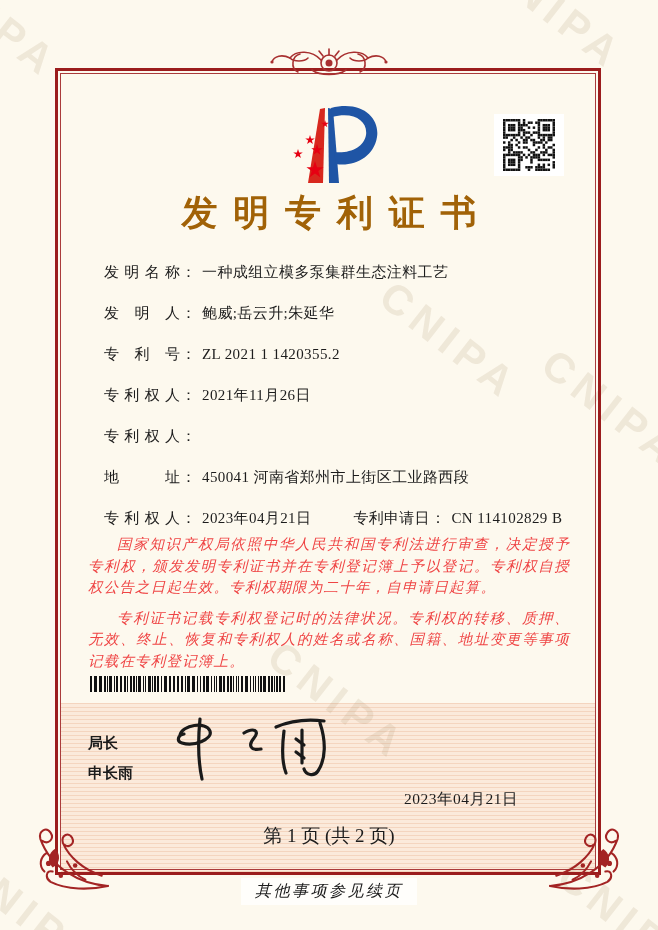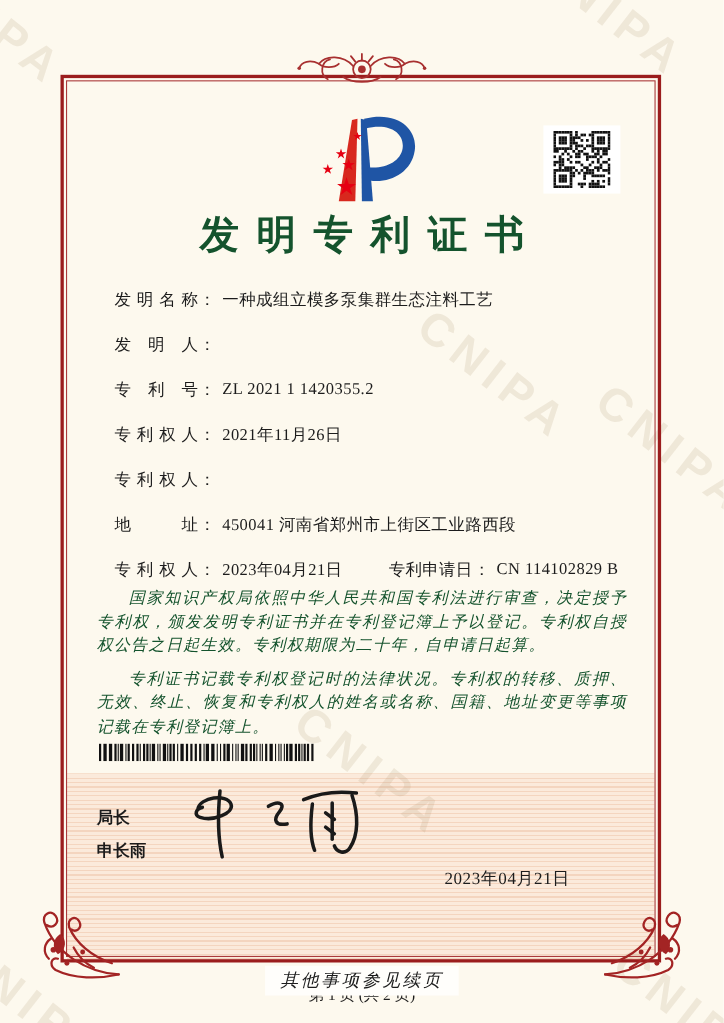--- a/index.html
+++ b/index.html
@@ -22,40 +22,40 @@
   }
   
   .frame{position:absolute;z-index:2;left:55px;top:68px;right:57px;bottom:55px;border:3px solid #9b1d1d;}
   .frame-inner{position:absolute;inset:2px;border:1px solid #aa3b3b;}
   .content{position:absolute;inset:0;z-index:2;}
   .certno{position:absolute;left:88px;top:111px;font-size:15px;letter-spacing:0.5px;}
   .logo{position:absolute;left:283px;top:103px;width:96px;height:84px;}
   .qrbox{position:absolute;left:494px;top:114px;width:70px;height:62px;background:#ffffff;display:flex;align-items:center;justify-content:center;}
   .title{
     position:absolute;left:0;right:0;top:189px;text-align:center;
-    font-size:36px;font-weight:700;letter-spacing:0.44em;padding-left:0.44em;color:#14532d;
+    font-size:36px;font-weight:700;letter-spacing:0.44em;padding-left:0.44em;color:#a16207;
   }
   .fields{position:absolute;left:88px;top:252px;width:490px;font-size:15px;margin-left:16px;}
   .frow{height:41px;display:flex;align-items:center;white-space:nowrap;}
   .flabel{display:inline-block;width:76px;text-align:justify;text-align-last:justify;}
   .fcolon{margin:0 6px 0 1px;}
   .fvalue{letter-spacing:0.4px;}
   .pair2{margin-left:42px;display:flex;align-items:center;}
   .paras{
     position:absolute;left:88px;width:482px;top:534px;
     font-size:14.5px;line-height:21.5px;letter-spacing:1.2px;text-align:justify;
-    font-style:italic;color:#14532d;
+    font-style:italic;color:#ef4444;
   }
   .paras p{margin:0 0 9px 0;text-indent:2em;}
   .barcode{position:absolute;left:90px;top:676px;}
   .sig-title{position:absolute;left:88px;top:734px;font-family:"Liberation Sans","DejaVu Sans",sans-serif;font-weight:700;font-size:15px;}
   .sig-name{position:absolute;left:88px;top:764px;font-family:Liberation Sans, sans-serif;font-weight:700;font-size:15px;}
   .sig-script{position:absolute;left:158px;top:705px;}
   .issue-date{position:absolute;left:404px;top:789px;font-size:15.5px;letter-spacing:0.5px;}
-  .pagenum{position:absolute;left:0;right:0;top:896px;text-align:center;font-size:14px;}
+  .pagenum{position:absolute;left:0;right:0;top:823px;text-align:center;font-size:19px;}
   .contnote{
     position:absolute;left:50%;transform:translateX(-50%);top:878px;z-index:3;
     background:#fffefb;padding:3px 14px;font-size:16px;font-style:italic;
     letter-spacing:2.5px;white-space:nowrap;
   }
   .crest{position:absolute;left:50%;transform:translateX(-50%);top:44px;z-index:3;}
   .fl{position:absolute;top:804px;width:86px;height:86px;z-index:3;}
   .fl-left{left:26px;}
   .fl-right{right:26px;transform:scaleX(-1);}
 </style>
@@ -376,20 +376,21 @@
 
     <div class="fields">
       <div class="frow">
         <span class="flabel">发明名称</span>
           <span class="fcolon">：</span>
           <span class="fvalue">一种成组立模多泵集群生态注料工艺</span>
       </div>
       <div class="frow">
         <span class="flabel">发明人</span>
           <span class="fcolon">：</span>
+          <span class="fvalue">鲍威;岳云升;朱延华</span>
       </div>
       <div class="frow">
         <span class="flabel">专利号</span>
           <span class="fcolon">：</span>
           <span class="fvalue">ZL 2021 1 1420355.2</span>
       </div>
       <div class="frow">
         <span class="flabel">专利权人</span>
           <span class="fcolon">：</span>
           <span class="fvalue">2021年11月26日</span>

